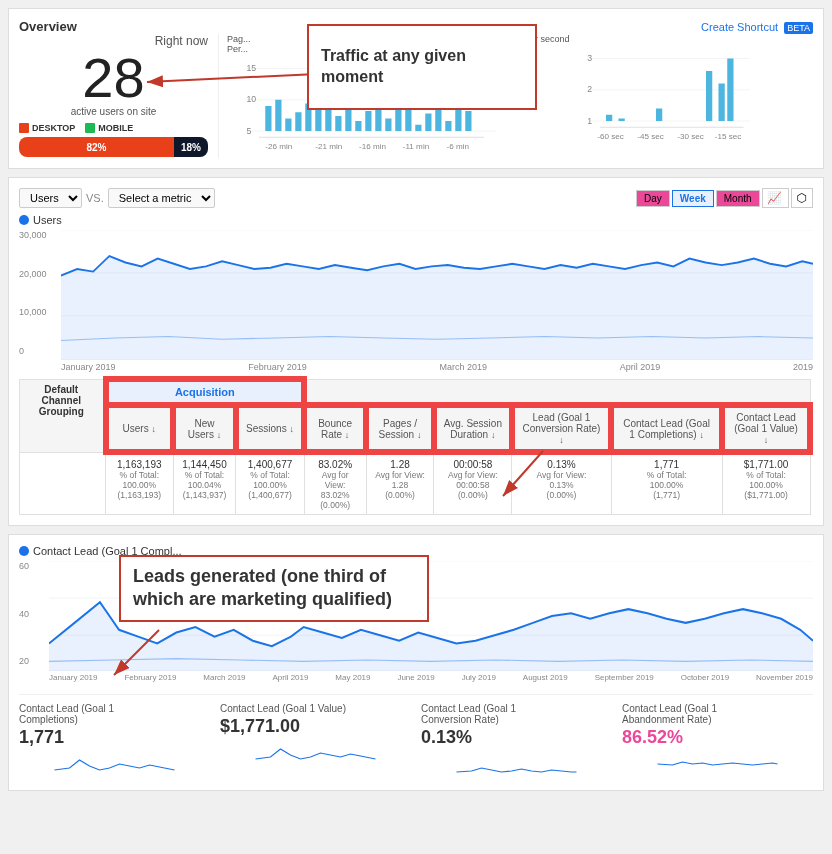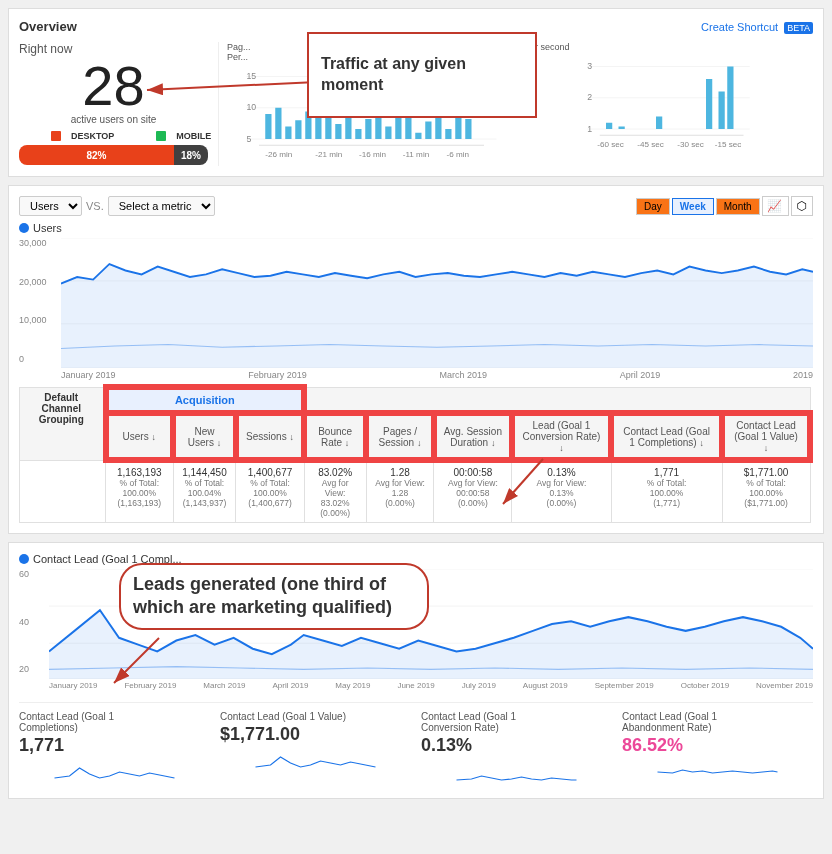--- a/index.html
+++ b/index.html
@@ -18,59 +18,59 @@
       margin: 8px;
       padding: 10px;
       position: relative;
     }
 
     
     .panel1-header {
       display: flex;
       justify-content: space-between;
       align-items: center;
-      margin-bottom: 8px;
+      margin-bottom: 0;
     }
     .panel1-title { font-weight: bold; font-size: 13px; }
     .create-shortcut { color: #1a73e8; font-size: 11px; cursor: pointer; }
     .beta-badge {
       background: #1a73e8;
       color: #fff;
       font-size: 9px;
       padding: 1px 3px;
       border-radius: 2px;
       margin-left: 3px;
     }
 
     .panel1-body { display: flex; gap: 8px; }
 
     .right-now-section {
       width: 200px;
       flex-shrink: 0;
       padding-right: 10px;
       border-right: 1px solid #eee;
     }
-    .right-now-label { font-size: 12px; color: #555; text-align: left; margin-bottom: 2px; }
+    .right-now-label { font-size: 12px; color: #555; text-align: right; margin-bottom: 2px; }
     .right-now-number {
       font-size: 56px;
       font-weight: 300;
       color: #222;
       text-align: center;
       line-height: 1;
     }
     .active-users-label { font-size: 10px; color: #555; text-align: center; margin-bottom: 6px; }
 
     .device-legend { display: flex; gap: 10px; align-items: center; margin-bottom: 4px; }
-    .legend-item { display: flex; align-items: center; gap: 10px; font-size: 9px; font-weight: bold; margin-left: 32px; }
+    .legend-item { display: flex; align-items: center; gap: 3px; font-size: 9px; font-weight: bold; }
     .legend-dot-desktop { width: 10px; height: 10px; background: #e8411a; border-radius: 1px; }
     .legend-dot-mobile { width: 10px; height: 10px; background: #1db954; border-radius: 1px; }
 
     .device-bar { display: flex; height: 20px; border-radius: 8px; overflow: hidden; }
     .device-bar-desktop { background: #e8411a; display: flex; align-items: center; justify-content: center; color: #fff; font-size: 10px; font-weight: bold; }
-    .device-bar-mobile { background: #404040; display: flex; align-items: center; justify-content: center; color: #fff; font-size: 10px; font-weight: bold; }
+    .device-bar-mobile { background: #0f172a; display: flex; align-items: center; justify-content: center; color: #fff; font-size: 10px; font-weight: bold; }
     .chart-container { flex: 1; position: relative; }
 
     
     .annotation-box {
       position: absolute;
       border: 2px solid #c0392b;
       background: #fff;
       padding: 6px 10px;
       font-size: 18px;
       font-weight: bold;
@@ -93,21 +93,21 @@
       background: #f9f9f9;
       cursor: pointer;
     }
     .vs-text { color: #888; }
     .date-buttons { display: flex; gap: 2px; align-items: center; }
     .date-btn {
       border: 1px solid #ccc;
       padding: 2px 7px;
       font-size: 10px;
       cursor: pointer;
-      background: #f97316;
+      background: #ec4899;
     }
     .date-btn.active { background: #e8f0fe; border-color: #1a73e8; color: #1a73e8; font-weight: bold; }
     .icon-btn {
       border: 1px solid #ccc;
       padding: 2px 5px;
       font-size: 12px;
       cursor: pointer;
       background: #fff;
     }
 
@@ -436,21 +436,21 @@
           <span>May 2019</span>
           <span>June 2019</span>
           <span>July 2019</span>
           <span>August 2019</span>
           <span>September 2019</span>
           <span>October 2019</span>
           <span>November 2019</span>
         </div>
       </div>
 
-      <div class="annotation-box" style="top:10px; left:100px; width:310px; font-size:18px; padding:8px 12px; z-index:20;border-radius:23px;">
+      <div class="annotation-box" style="top:10px; left:100px; width:310px; font-size:18px; padding:8px 12px; z-index:20;">
         <span>Leads generated (one third of<br>which are marketing qualified)</span>
       </div>
 
       <svg class="arrow-svg" style="top:80px; left:80px; width:80px; height:60px; z-index:21;">
         <defs>
           <marker id="arrowhead3" markerWidth="8" markerHeight="6" refX="8" refY="3" orient="auto">
             <polygon points="0 0, 8 3, 0 6" fill="#c0392b"></polygon>
           </marker>
         </defs>
         <line x1="60" y1="5" x2="15" y2="50" stroke="#c0392b" stroke-width="2" marker-end="url(#arrowhead3)"></line>

